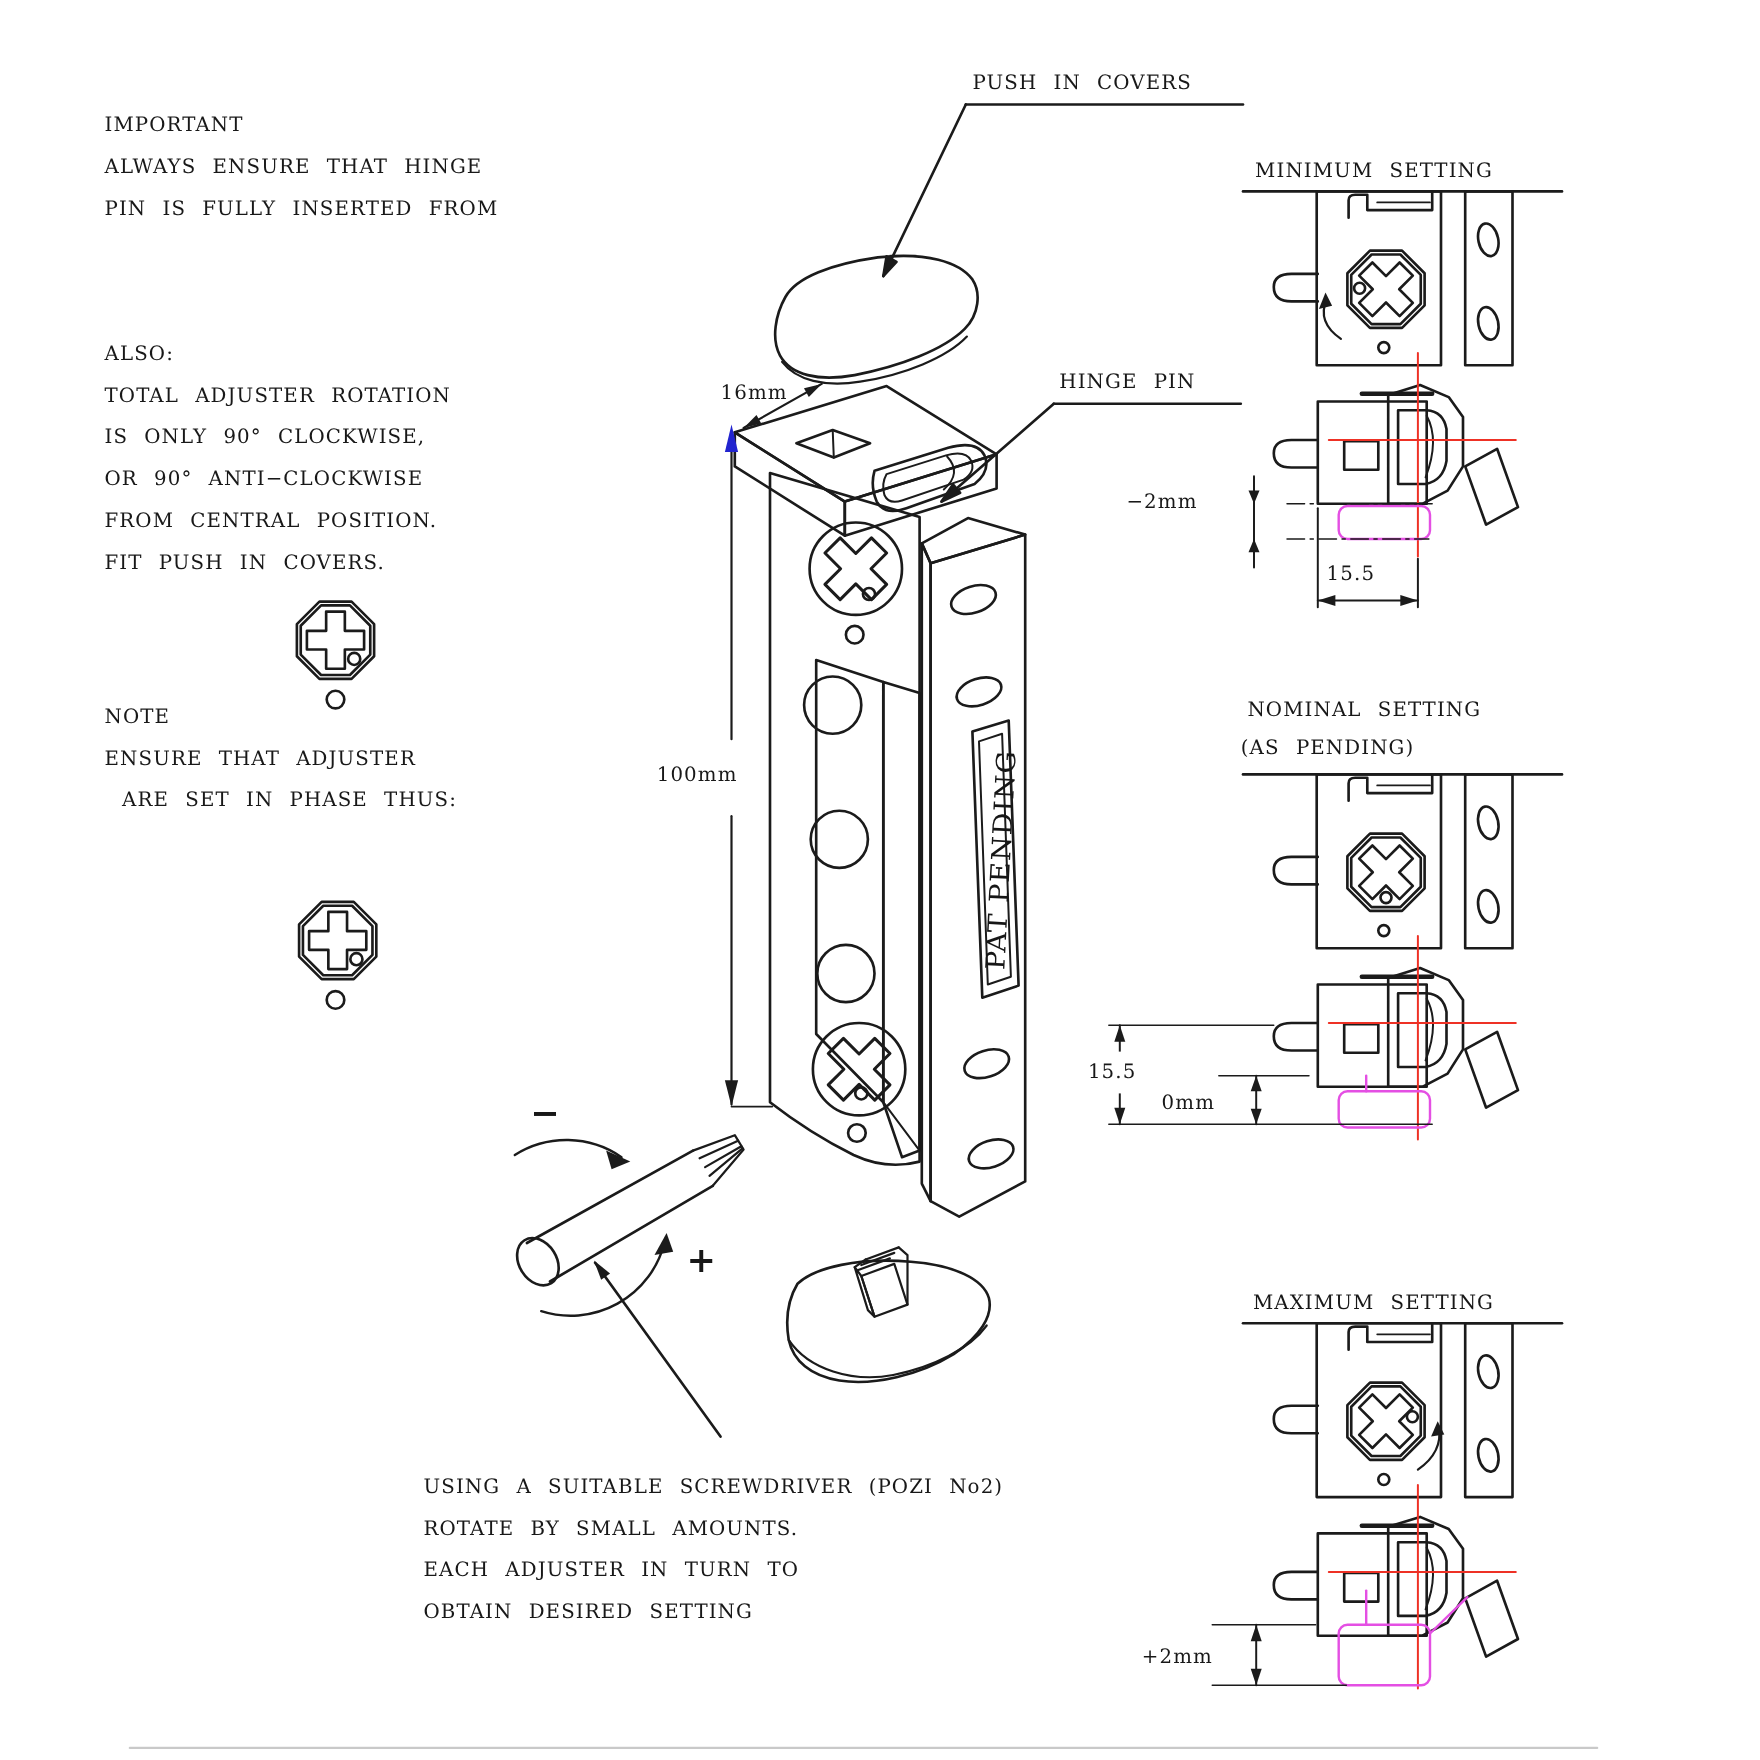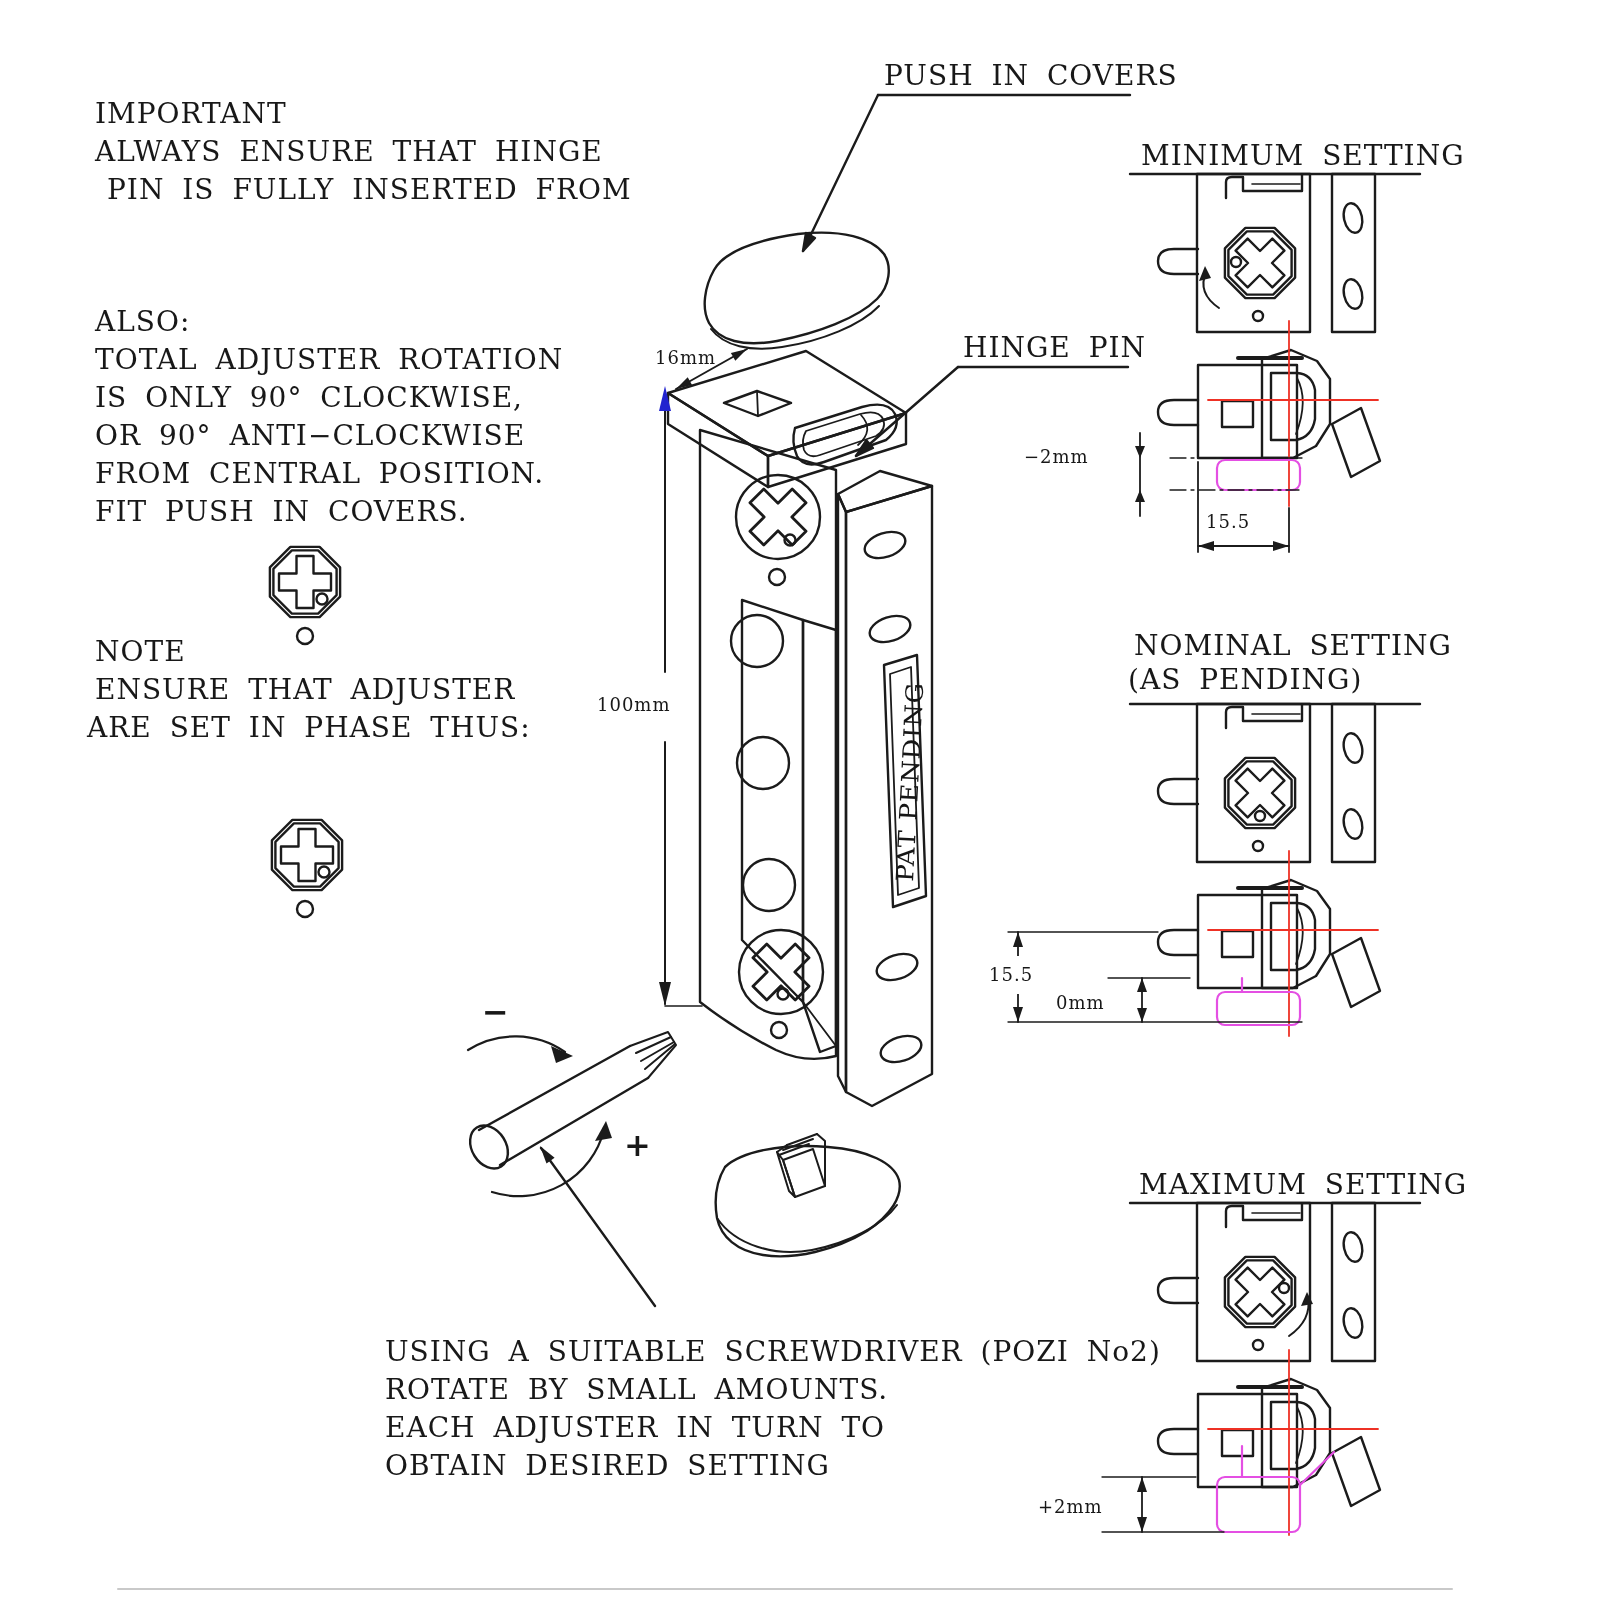--- a/index.html
+++ b/index.html
@@ -1,19 +1,19 @@
 <!DOCTYPE html>
 <html style="--red: #ee3125; --magenta: #e44fe3; --blue: #2224cf; --faint: #c9c9c9;"><head>
 <meta charset="utf-8">
 <style>
   html,body{margin:0;padding:0;background:#fff;}
   #canvas{position:relative;width:1600px;height:1600px;background:#ffffff;overflow:hidden;
           font-family:"DejaVu Serif", "Liberation Serif", serif;}
   svg{position:absolute;left:0;top:0;}
-  .t{position:absolute;font-size:28px;line-height:38px;color:#181818;
+  .t{position:absolute;font-size:18px;line-height:38px;color:#181818;
      letter-spacing:1px;word-spacing:8px;white-space:nowrap;}
   .dim{font-size:18px;}
   .sign{font-size:32px;font-weight:bold;}
   .bgw{background:#ffffff;padding:0 3px;}
 </style>
 </head>
 <body>
 
 <div id="canvas">
 
@@ -246,32 +246,32 @@
         <polygon points="1142,1532 1137,1517 1147,1517" fill="#1b1b1b" stroke="none"></polygon>
       </g>
     </g>
 
     <line x1="118" y1="1589" x2="1452" y2="1589" style="stroke:var(--faint)" stroke-width="2"></line>
   </g>
 </svg>
 
 <div class="t" style="left:95px;top:95px">IMPORTANT</div>
 <div class="t" style="left:95px;top:133px">ALWAYS ENSURE THAT HINGE</div>
-<div class="t" style="left:107px;top:171px">PIN IS FULLY INSERTED FROM</div>
+<div class="t" style="left:95px;top:171px">PIN IS FULLY INSERTED FROM</div>
 
 <div class="t" style="left:95px;top:303px">ALSO:</div>
 <div class="t" style="left:95px;top:341px">TOTAL ADJUSTER ROTATION</div>
 <div class="t" style="left:95px;top:379px">IS ONLY 90° CLOCKWISE,</div>
 <div class="t" style="left:95px;top:417px">OR 90° ANTI−CLOCKWISE</div>
 <div class="t" style="left:95px;top:455px">FROM CENTRAL POSITION.</div>
 <div class="t" style="left:95px;top:493px">FIT PUSH IN COVERS.</div>
 
 <div class="t" style="left:95px;top:633px">NOTE</div>
 <div class="t" style="left:95px;top:671px">ENSURE THAT ADJUSTER</div>
-<div class="t" style="left:87px;top:709px">ARE SET IN PHASE THUS:</div>
+<div class="t" style="left:111px;top:709px">ARE SET IN PHASE THUS:</div>
 
 <div class="t" style="left:385px;top:1333px">USING A SUITABLE SCREWDRIVER (POZI No2)</div>
 <div class="t" style="left:385px;top:1409px">EACH ADJUSTER IN TURN TO</div>
 <div class="t" style="left:385px;top:1371px">ROTATE BY SMALL AMOUNTS.</div>
 <div class="t" style="left:385px;top:1447px">OBTAIN DESIRED SETTING</div>
 
 <div class="t" style="left:884px;top:57px">PUSH IN COVERS</div>
 <div class="t" style="left:963px;top:329px">HINGE PIN</div>
 
 <div class="t dim" style="left:655px;top:339px">16mm</div>

